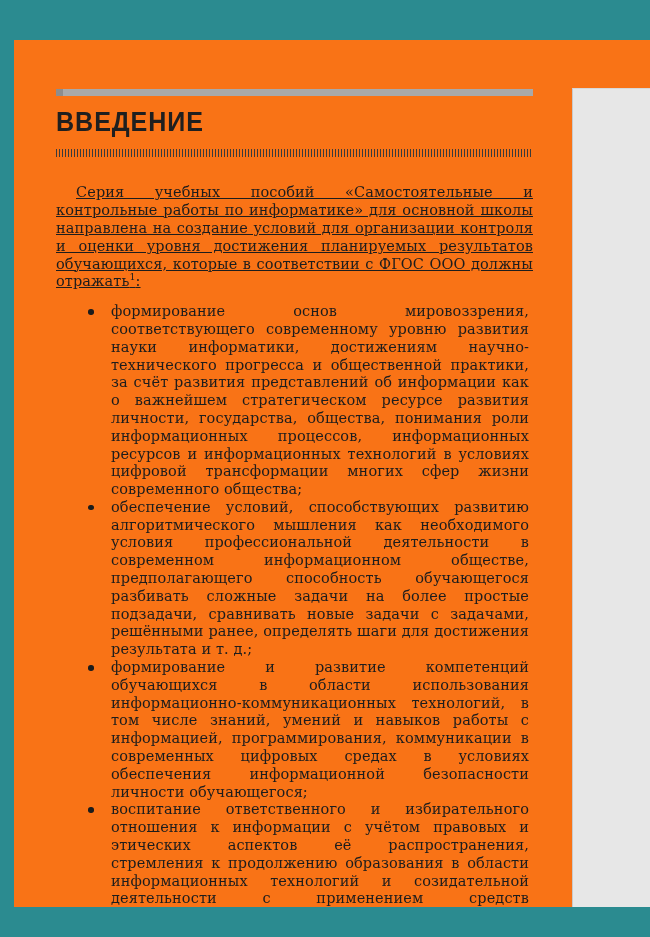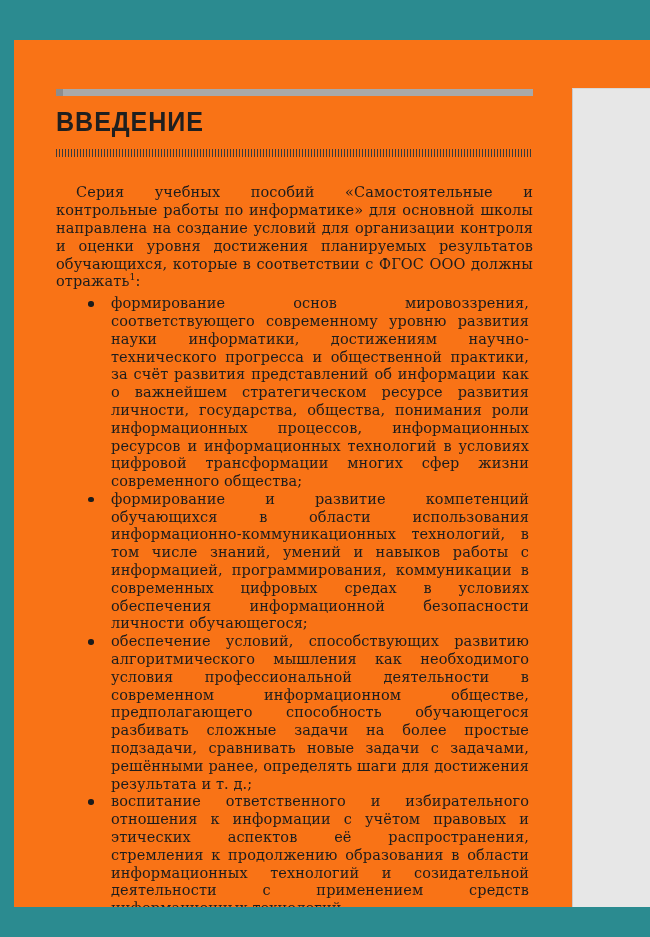--- a/index.html
+++ b/index.html
@@ -43,21 +43,21 @@
   .hatch-rule{
     margin-top:13px;height:8px;
     background:repeating-linear-gradient(90deg,#3b3b3b 0 1px,transparent 1px 3px);
   }
   .bodytext{
     color:var(--text);font-size:14.5px;line-height:17.8px;
     text-align:justify;text-align-last:left;
     letter-spacing:.1px;
     hyphens:auto;-webkit-hyphens:auto;
   }
-  p.intro{margin:27px 0 4px 0;text-indent:20px;}
+  p.intro{margin:27px 0 12px 0;text-indent:20px;text-decoration:underline;}
   p.intro sup{font-size:9.5px;line-height:0;}
   ul.bullets{list-style:none;margin:4px;padding:0;}
   ul.bullets li{position:relative;padding-left:51px;}
   ul.bullets .dot{
     position:absolute;left:28px;top:6px;width:5.5px;height:5.5px;
     border-radius:50%;background:#1c1c1c;
   }
   .footnote{margin-top:10px;}
   .fn-rule{width:109px;height:2px;background:var(--rule);margin-left:-4px;}
   .fn-body{display:flex;margin-top:5px;}
@@ -91,25 +91,25 @@
 
     <p class="intro bodytext"><span>Серия учебных пособий «Самостоятельные и контрольные работы по информатике» для основной школы направлена на создание условий для организации контроля и оценки уровня достижения планируемых результатов обучающихся, которые в соответствии с ФГОС ООО должны отражать</span><sup>1</sup><span>:</span></p>
 
     <ul class="bullets bodytext">
       <li>
         <span class="dot"></span>
         <span class="li-text">формирование основ мировоззрения, соответствующего современному уровню развития науки информатики, достижениям научно-технического прогресса и общественной практики, за счёт развития представлений об информации как о важнейшем стратегическом ресурсе развития личности, государства, общества, понимания роли информационных процессов, информационных ресурсов и информационных технологий в условиях цифровой трансформации многих сфер жизни современного общества;</span>
       </li>
       <li>
         <span class="dot"></span>
-        <span class="li-text">формирование и развитие компетенций обучающихся в области использования информационно-коммуникационных технологий, в том числе знаний, умений и навыков работы с информацией, программирования, коммуникации в современных цифровых средах в условиях обеспечения информационной безопасности личности обучающегося;</span>
+        <span class="li-text">обеспечение условий, способствующих развитию алгоритмического мышления как необходимого условия профессиональной деятельности в современном информационном обществе, предполагающего способность обучающегося разбивать сложные задачи на более простые подзадачи, сравнивать новые задачи с задачами, решёнными ранее, определять шаги для достижения результата и т. д.;</span>
       </li>
       <li>
         <span class="dot"></span>
-        <span class="li-text">обеспечение условий, способствующих развитию алгоритмического мышления как необходимого условия профессиональной деятельности в современном информационном обществе, предполагающего способность обучающегося разбивать сложные задачи на более простые подзадачи, сравнивать новые задачи с задачами, решёнными ранее, определять шаги для достижения результата и т. д.;</span>
+        <span class="li-text">формирование и развитие компетенций обучающихся в области использования информационно-коммуникационных технологий, в том числе знаний, умений и навыков работы с информацией, программирования, коммуникации в современных цифровых средах в условиях обеспечения информационной безопасности личности обучающегося;</span>
       </li>
       <li>
         <span class="dot"></span>
         <span class="li-text">воспитание ответственного и избирательного отношения к информации с учётом правовых и этических аспектов её распространения, стремления к продолжению образования в области информационных технологий и созидательной деятельности с применением средств информационных технологий.</span>
       </li>
     </ul>
 
     <div class="footnote">
       <div class="fn-rule"></div>
       <div class="fn-body">

